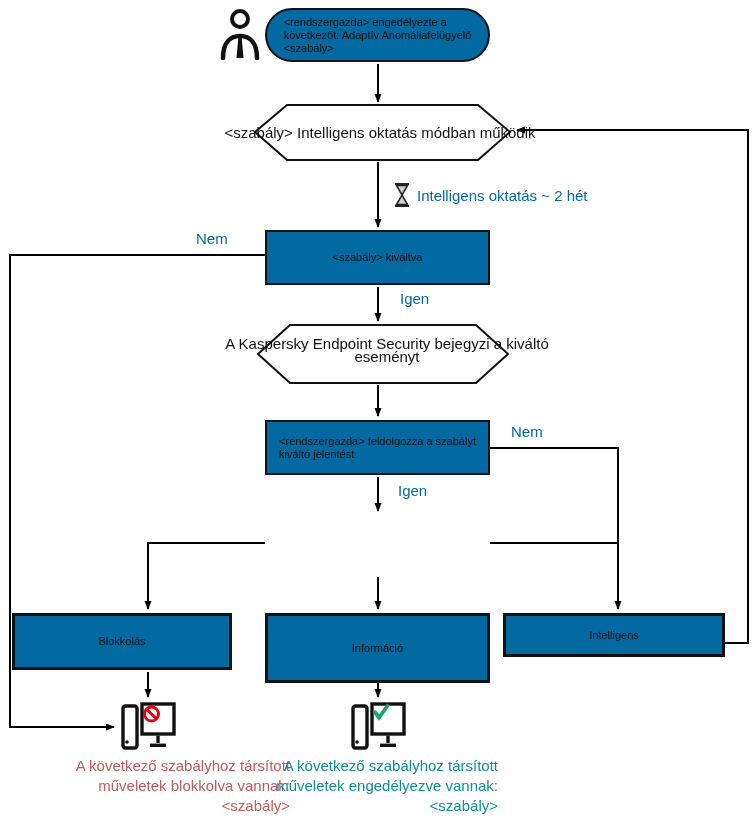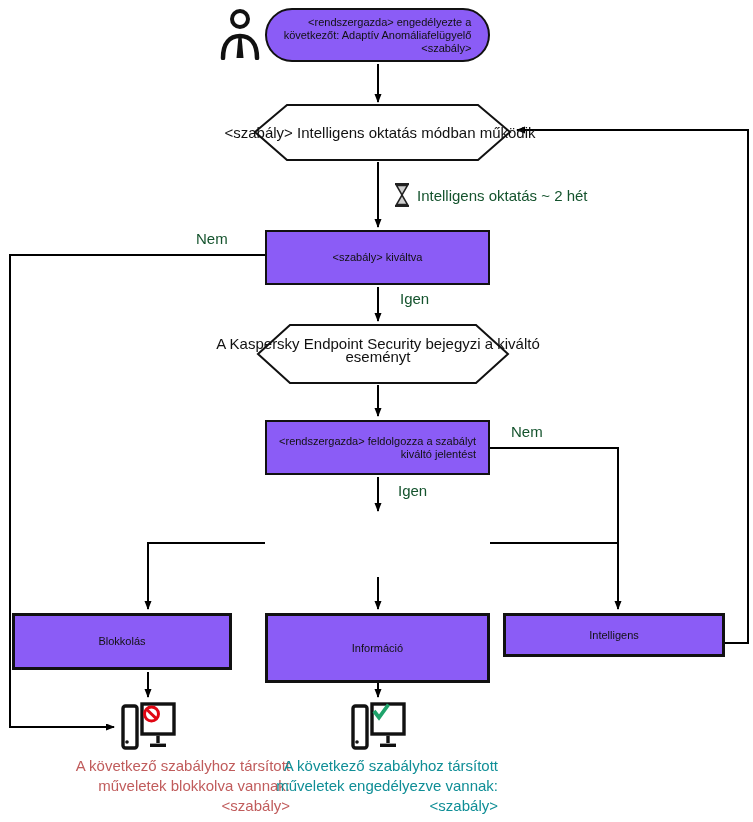--- a/index.html
+++ b/index.html
@@ -4,35 +4,35 @@
 <style>
   html,body{margin:0;padding:0;background:#ffffff;}
   .canvas{
     position:relative;width:753px;height:822px;background:#ffffff;
     font-family:"Liberation Sans","DejaVu Sans",sans-serif;color:#111;
     overflow:hidden;
   }
   .layer{position:absolute;left:0;top:0;width:753px;height:822px;}
   svg.conn{z-index:1;}
   .node{
-    position:absolute;z-index:3;background:#8b5cf6;
+    position:absolute;z-index:3;background:#0369a1;
     border:2px solid var(--node_border,#111);
     display:flex;align-items:center;justify-content:center;
-    font-size:11px;line-height:13px;text-align:right;white-space:pre;
+    font-size:11px;line-height:13px;text-align:left;white-space:pre;
     box-sizing:border-box;
   }
   .stadium{border-radius:28px;}
   .hex-text{
     position:absolute;z-index:3;background:transparent;border:none;
     display:flex;align-items:center;justify-content:center;
     font-size:15px;line-height:13px;text-align:center;white-space:pre;
   }
   .action{border-width:3px;font-size:11px;}
   .lbl{
-    position:absolute;z-index:3;font-size:15px;line-height:18px;color:#14532d;
+    position:absolute;z-index:3;font-size:15px;line-height:18px;color:#0369a1;
     white-space:pre;
   }
   .caption{
     position:absolute;z-index:3;font-size:15px;line-height:20px;
     text-align:right;white-space:pre;
   }
   .caption.blocked{color:var(--blocked_caption,#c05c5c);}
   .caption.allowed{color:var(--allowed_caption,#0f8e96);}
   .icon{position:absolute;z-index:3;}
 </style>
@@ -70,21 +70,21 @@
     <circle cx="20" cy="11" r="8" fill="none" stroke="#111" stroke-width="4"></circle>
     <path d="M3,50 C3,35 10,28 20,28 C30,28 37,35 37,50" fill="none" stroke="#111" stroke-width="4.5" stroke-linecap="round"></path>
     <path d="M18.5,28 L21.5,28 L23.5,50 L16.5,50 Z" fill="#111"></path>
   </svg>
 
   <div class="node stadium" style="left:265px;top:8px;width:225px;height:54px">&lt;rendszergazda&gt; engedélyezte a
 következőt: Adaptív Anomáliafelügyelő
 &lt;szabály&gt;</div>
 
   <div class="hex-text" style="left:250px;top:105px;width:260px;height:55px">&lt;szabály&gt; Intelligens oktatás módban működik</div>
-  <div class="hex-text" style="left:263px;top:325px;width:230px;height:49px">A Kaspersky Endpoint Security bejegyzi a kiváltó
+  <div class="hex-text" style="left:272px;top:325px;width:230px;height:49px">A Kaspersky Endpoint Security bejegyzi a kiváltó
 eseményt</div>
 
   <svg class="icon" style="left:394px;top:183px" width="16" height="24" viewBox="0 0 16 24">
     <path d="M1,1 H15" stroke="#222" stroke-width="2"></path>
     <path d="M1,23 H15" stroke="#222" stroke-width="2"></path>
     <path d="M2.5,2.5 L13.5,2.5 L8,12 Z" fill="#cfcfcf" stroke="#222" stroke-width="1.5"></path>
     <path d="M2.5,21.5 L13.5,21.5 L8,12 Z" fill="#cfcfcf" stroke="#222" stroke-width="1.5"></path>
   </svg>
   <div class="lbl" style="left:417px;top:187px">Intelligens oktatás ~ 2 hét</div>
 

